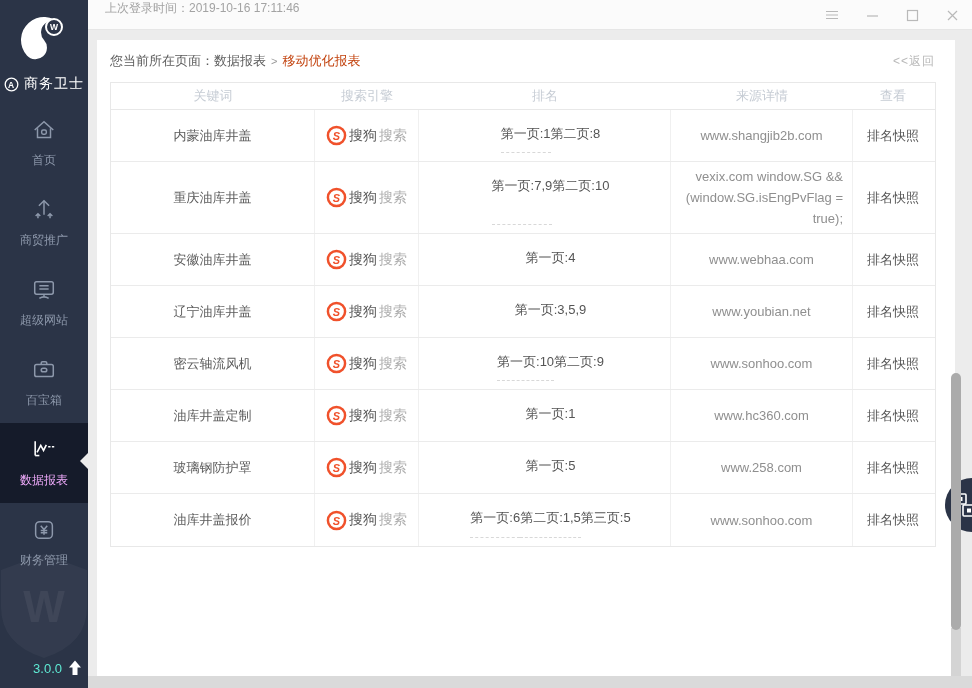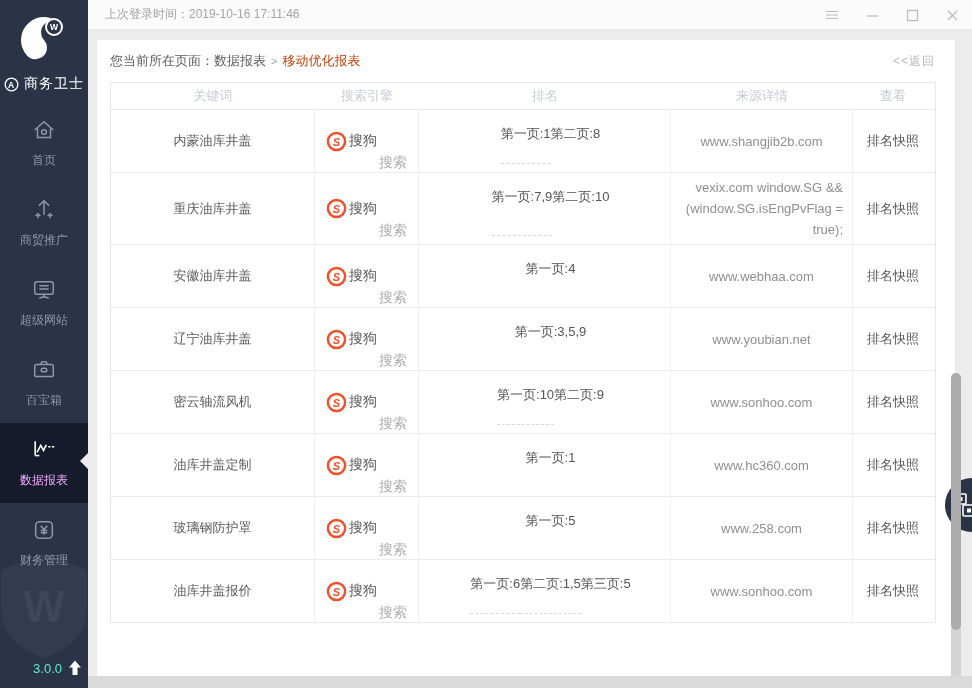--- a/index.html
+++ b/index.html
@@ -37,21 +37,21 @@
   .watermark { position:absolute; left:-1px; top:552px; opacity:1; }
   .version-row {
     position:absolute; bottom:12px; right:6px; display:flex; align-items:center;
     gap:6px; color:#5eead4; font-size:13px;
   }
 
   
   .topbar {
     position:absolute; left:88px; top:0; width:884px; height:30px;
     background:#fbfbfb; border-bottom:1px solid #e6e6e6;
-    display:flex; align-items:center; z-index:5;
+    display:flex; align-items:flex-start; z-index:5;
   }
   .login-text { margin-left:17px; font-size:12px; color:#a3a3a3; }
   .win-controls { position:absolute; right:0; top:0; height:30px; display:flex; }
   .win-btn { width:40px; height:30px; display:flex; align-items:center; justify-content:center; cursor:pointer; }
   .win-btn svg { stroke:#b9b9b9; fill:none; stroke-width:1.2; }
 
   
   .content-bg { position:absolute; left:88px; top:30px; right:0; bottom:0; background:#ececec; }
   .panel {
     position:absolute; left:97px; top:40px; width:858px; height:636px;
@@ -73,21 +73,21 @@
   .trow {
     display:grid; grid-template-columns:204px 104px 252px 182px 80px;
     border-bottom:1px solid #ebebeb; min-height:52px;
   }
   .trow:last-child { border-bottom:none; }
   .cell { display:flex; align-items:center; justify-content:center; border-right:1px solid #f0f0f0; }
   .cell:last-child { border-right:none; }
   .c-keyword { font-size:13px; color:#5b5b5b; }
   .c-engine { gap:2px; }
   .eng-a { font-size:14px; color:#5a5a5a; }
-  .eng-b { font-size:14px; color:#aeaeae;margin-top:44px; }
+  .eng-b { font-size:14px; color:#aeaeae; }
   .c-rank { flex-direction:row; align-items:stretch; justify-content:center; padding:8px 8px 8px 20px; }
   .rank-line { font-size:13px; color:#555; padding:7px 0; }
   .rank-line:not(:last-child) { border-bottom:1px dashed #d8d8d8; }
   .c-source { font-size:13px; color:#8f8f8f; padding:4px 9px; text-align:right; line-height:21px; word-break:break-all; }
   .c-view span { font-size:13px; color:#555; cursor:pointer; }
   .sogou-logo { display:flex; align-items:center; }
 
   
   .scroll-thumb {
     position:absolute; right:11px; top:373px; width:10px; height:257px;

